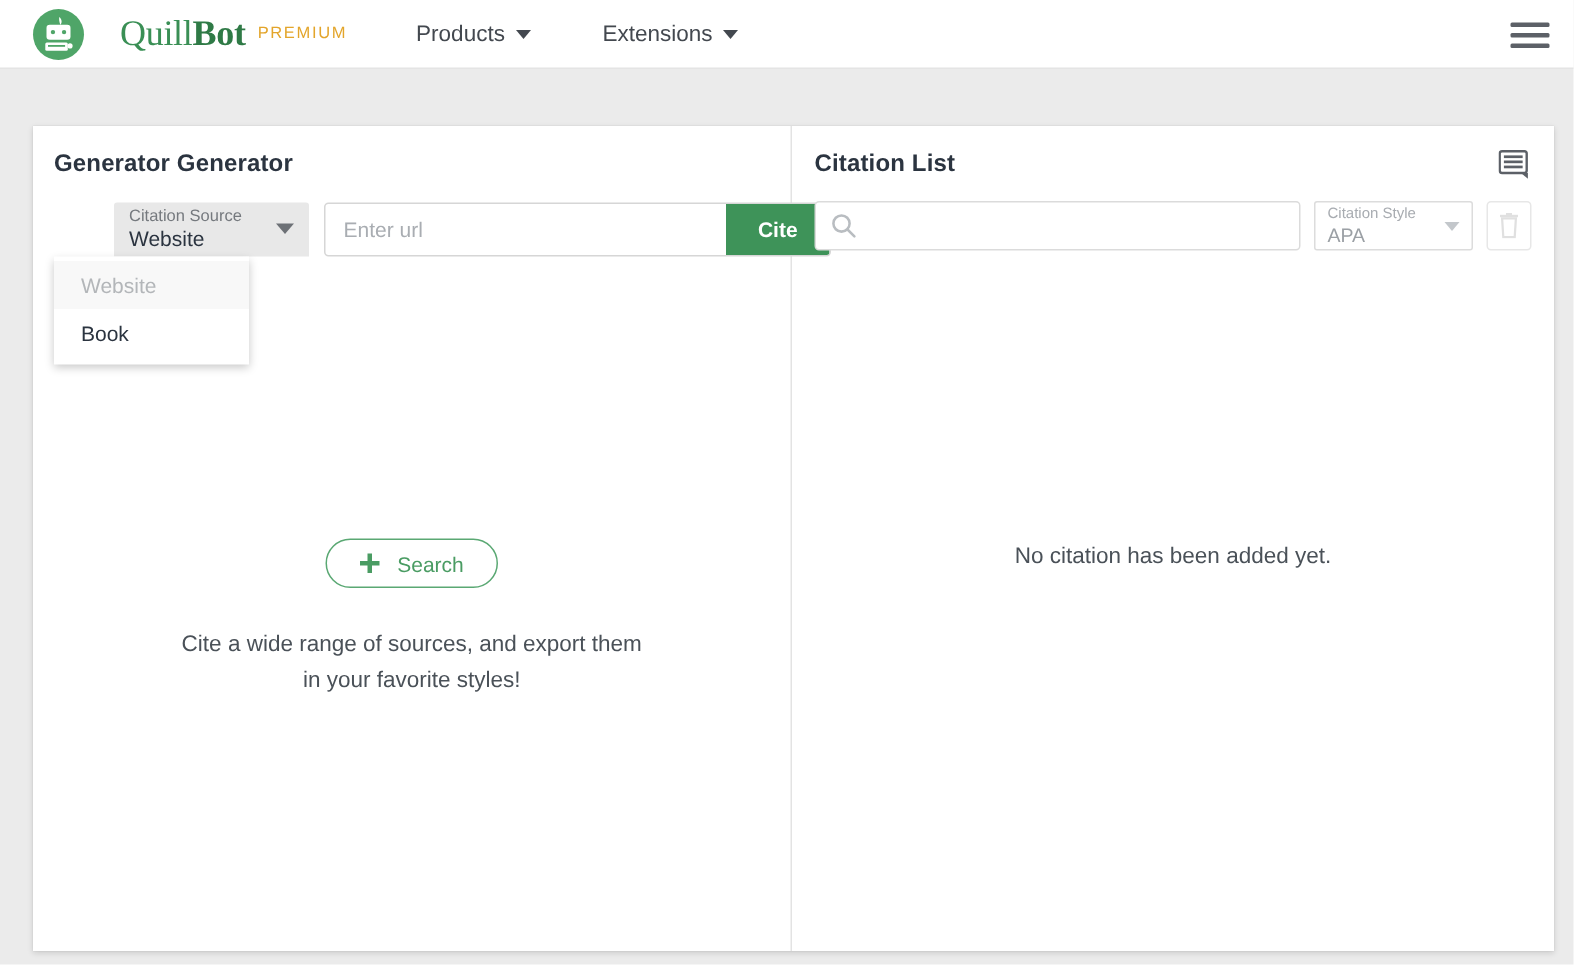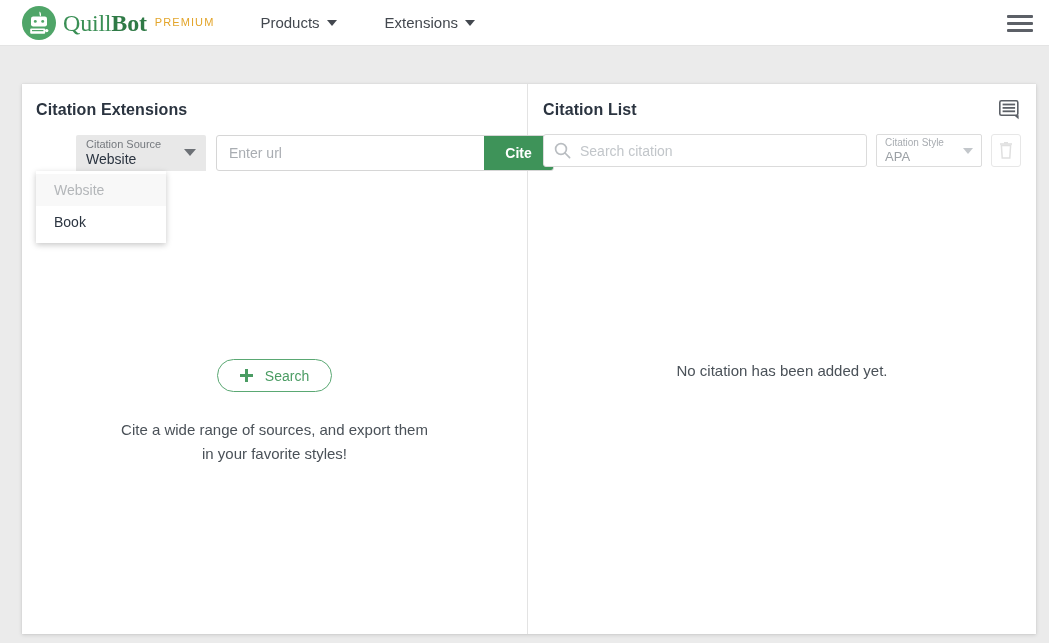--- a/index.html
+++ b/index.html
@@ -36,21 +36,21 @@
   .brand-logo {
     width: 34px; height: 34px;
     border-radius: 50%;
     background: #4fa568;
     position: relative;
     flex: 0 0 auto;
     overflow: hidden;
   }
   .brand-logo svg { position: absolute; top: 0; left: 0; }
   .brand-text {
-    margin-left: 7px;
+    margin-left: 24px;
     font-size: 24px;
     letter-spacing: -0.2px;
     font-family: "Liberation Serif", serif;
     font-weight: 400;
     color: #3a8f55;
     line-height: 1;
     white-space: nowrap;
   }
   .brand-text .bot { color: #2f7a46; font-weight: 700; }
   .brand-premium {
@@ -387,21 +387,21 @@
     <span></span>
     <span></span>
     <span></span>
   </div>
 </div>
 
 <div class="card">
 
   <div class="panel-left">
 
-    <div class="panel-title left-title">Citation Extensions</div>
+    <div class="panel-title left-title">Generator Generator</div>
 
     <div class="left-controls">
       <div class="src-select">
         <span class="src-label">Citation Source</span>
         <span class="src-value">Website</span>
         <span class="src-caret"></span>
       </div>
 
       <div class="url-wrap">
         <input class="url-input" type="text" placeholder="Enter url" style="">
@@ -438,21 +438,20 @@
     </div>
 
     <div class="right-controls">
       <div class="search-wrap">
         <span class="search-icon">
           <svg width="17" height="17" viewBox="0 0 17 17">
             <circle cx="7" cy="7" r="5.4" fill="none" stroke="#b9bdc1" stroke-width="1.7"></circle>
             <line x1="11" y1="11" x2="15.6" y2="15.6" stroke="#b9bdc1" stroke-width="1.7" stroke-linecap="round"></line>
           </svg>
         </span>
-        <input class="search-input" type="text" placeholder="Search citation" style="">
       </div>
 
       <div class="style-select">
         <span class="style-label">Citation Style</span>
         <span class="style-value">APA</span>
         <span class="style-caret"></span>
       </div>
 
       <div class="trash-btn">
         <svg width="14" height="17" viewBox="0 0 14 17">

